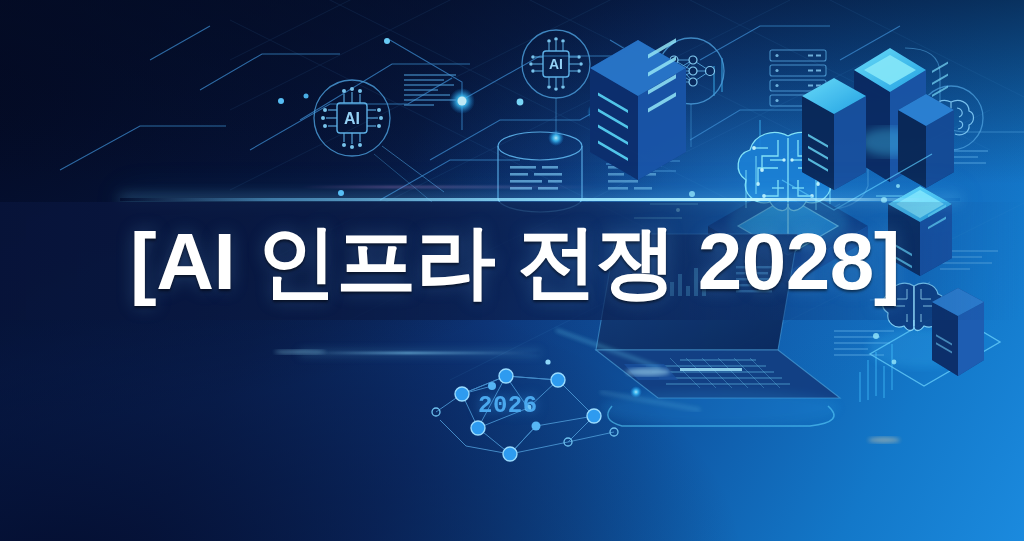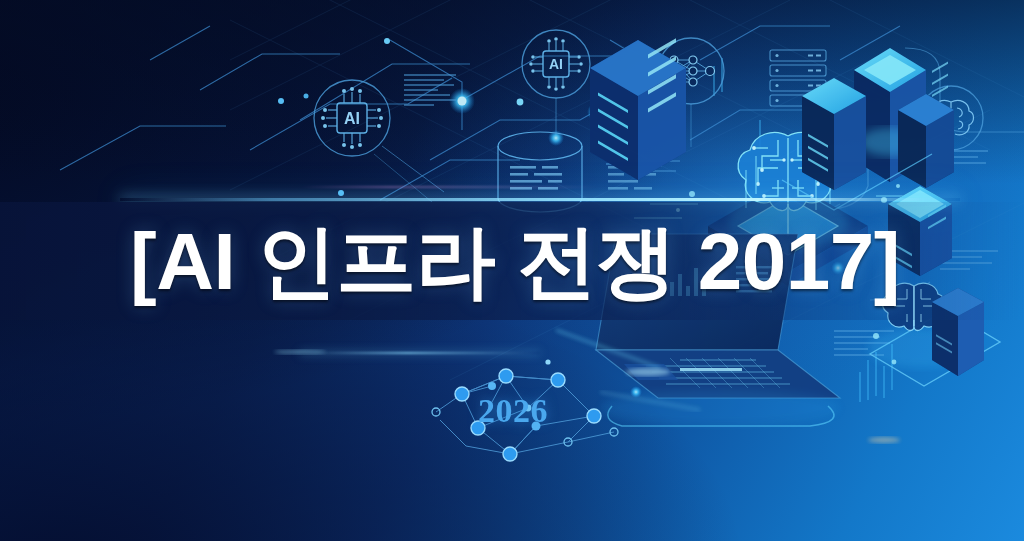--- a/index.html
+++ b/index.html
@@ -142,23 +142,23 @@
       0 2px 3px rgba(0,0,0,.55),
       0 0 18px rgba(120,200,255,.25);
   }
 
   
   .year-net { position: absolute; left: 418px; top: 358px; width: 230px; height: 115px; }
   .year-label {
     position: absolute;
     left: 478px;
     top: 392px;
-    font-family: Liberation Serif, serif;
+    font-family: Liberation Mono, monospace;
     font-weight: 700;
-    font-size: 34px;
+    font-size: 24px;
     letter-spacing: .5px;
     color: #4aa8ee;
     text-shadow: 0 0 12px rgba(60,160,240,.55);
   }
 
   
   .watermark {
     position: absolute;
     right: 18px;
     bottom: 14px;
@@ -731,21 +731,21 @@
       <ellipse cx="884" cy="440" rx="16" ry="3" fill="#ffd9a0" opacity=".45" filter="url(#soft)"></ellipse>
       <ellipse cx="300" cy="352" rx="26" ry="2" fill="#9fe8ff" opacity=".5" filter="url(#soft)"></ellipse>
     </g>
   </svg>
 
   <div class="beam2"></div>
   <div class="beam"></div>
   <div class="beam3"></div>
 
   <div class="headline-band"></div>
-  <h1 class="headline">[AI 인프라 전쟁 2017]</h1>
+  <h1 class="headline">[AI 인프라 전쟁 2028]</h1>
 
   <svg class="year-net" viewBox="0 0 230 115">
     <g stroke="#4e9ad6" stroke-width="1" fill="none" opacity=".85">
       <path d="M18 54 L44 36 L88 18 L140 22 L176 58 L150 84 L92 96 L48 88 L22 62"></path>
       <path d="M44 36 L88 18 M88 18 L140 22 M140 22 L176 58 M176 58 L150 84"></path>
       <path d="M44 36 L60 70 L92 96"></path>
       <path d="M88 18 L60 70"></path>
       <path d="M140 22 L110 50 L88 18"></path>
       <path d="M176 58 L118 68 L92 96"></path>
       <path d="M60 70 L110 50"></path>

